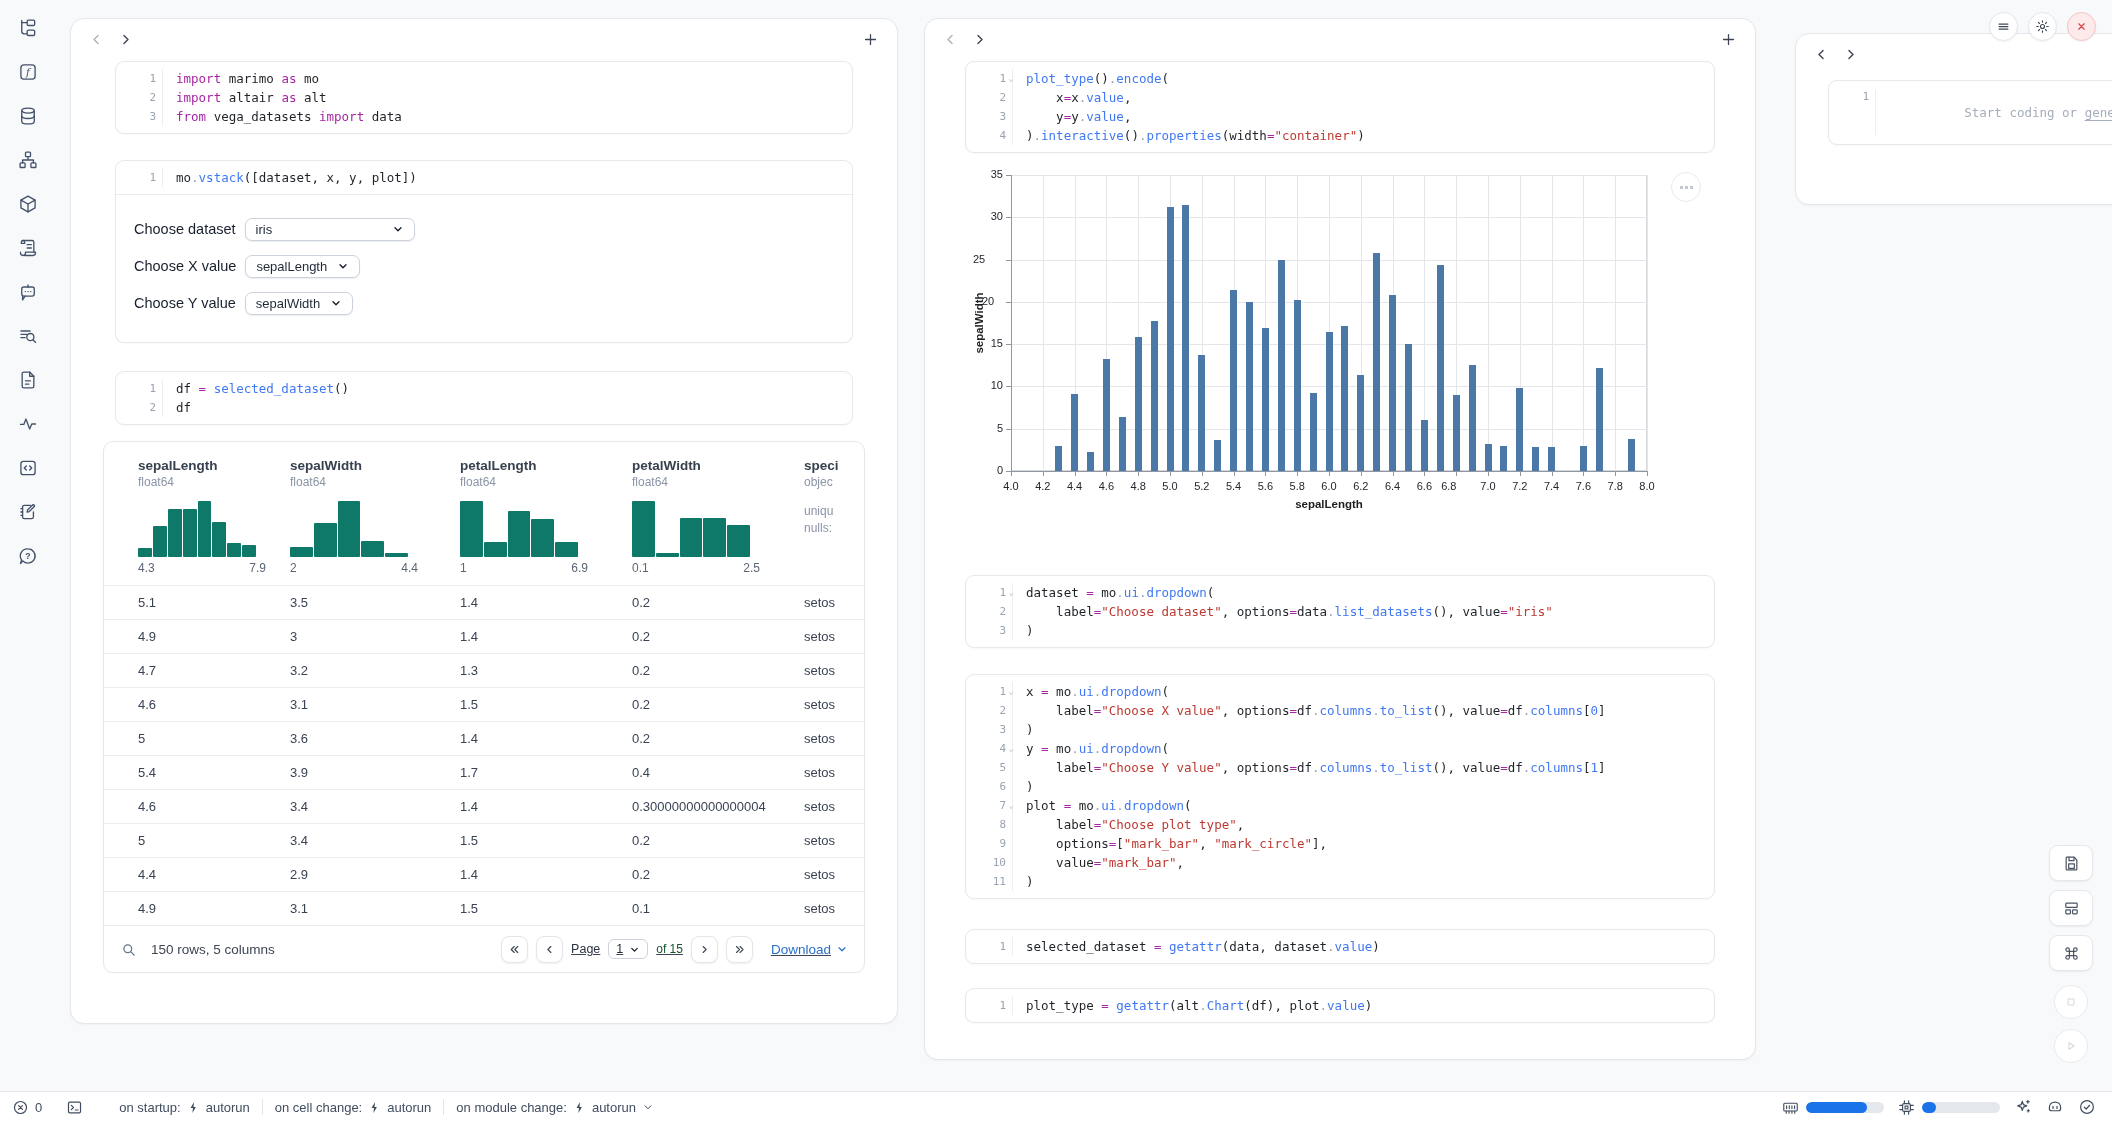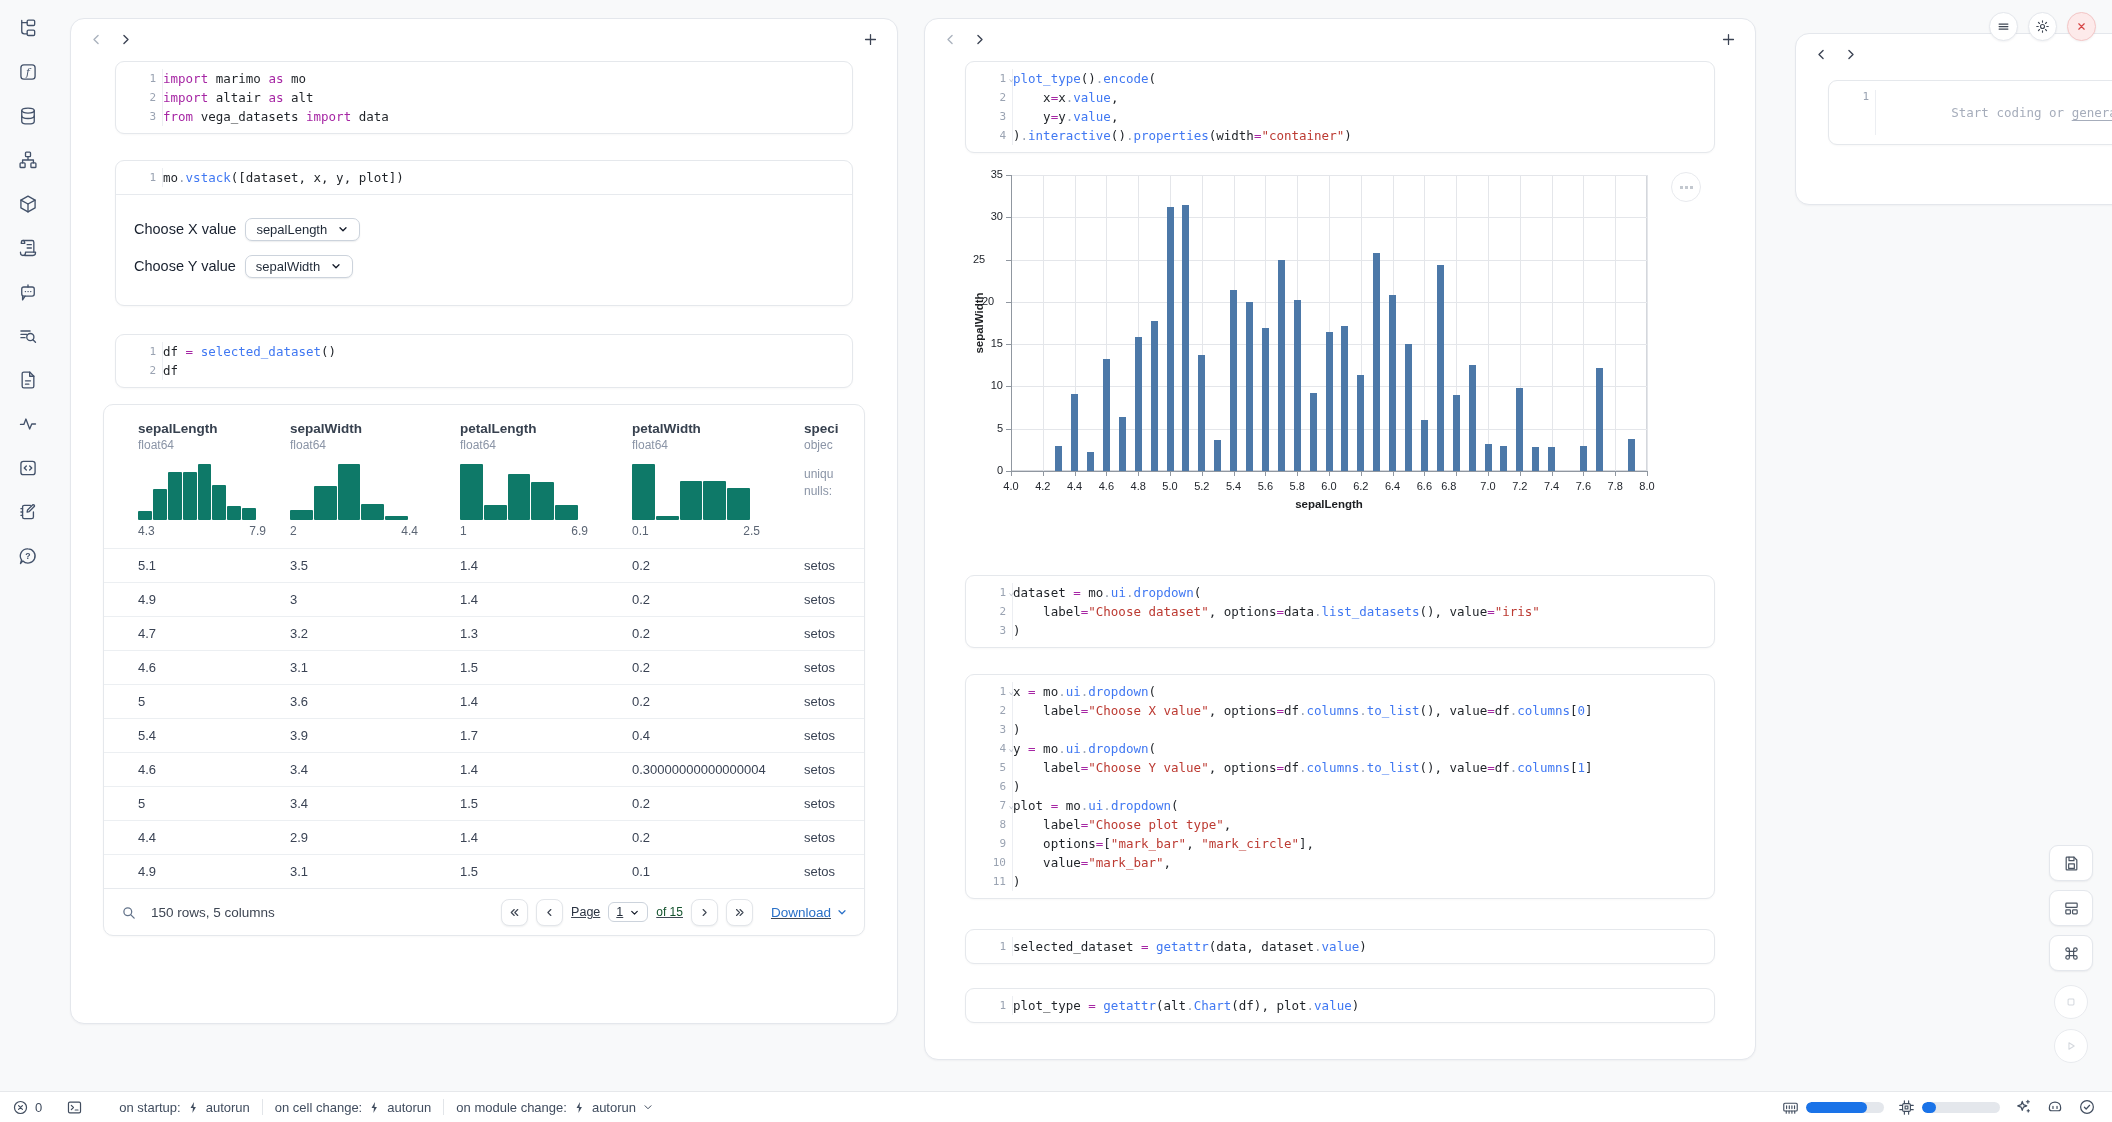--- a/index.html
+++ b/index.html
@@ -21,21 +21,21 @@
           background:none;color:#43526a;cursor:pointer;padding:0;}
   
   .codebox{border:1px solid #e5e8ec;border-radius:9px;background:#fff;margin:0 44px;
            box-shadow:0 1px 2px rgba(16,24,40,.03);overflow:hidden;}
   #midPanel .codebox{margin:0 40px;}
   .cell-code{padding:7px 0;font-family:"DejaVu Sans Mono",monospace;font-size:12.5px;}
   .cline{display:flex;height:19px;line-height:19px;}
   .gut{width:40px;flex:none;text-align:right;padding-right:6px;color:#9aa3b2;font-size:11px;
        position:relative;user-select:none;}
   .gut .fold{position:absolute;right:-2px;top:0;font-size:9px;color:#b6bdc9;}
-  .codecol{border-left:1px solid #eceef2;white-space:pre;flex:1;color:#1f2328;}
+  .codecol{border-left:1px solid #eceef2;padding-left:13px;white-space:pre;flex:1;color:#1f2328;}
   .tok-k{color:#a626a4;} .tok-f{color:#4078f2;} .tok-s{color:#bc3a32;}
   .tok-o{color:#a626a4;} .tok-d{color:#98a2b3;} .tok-n{color:#4078f2;} .tok-p{color:#1f2328;}
   .outsep{border-top:1px solid #e7eaee;}
   
   .ctlwrap{padding:20px 18px 16px 18px;}
   .ctlrow{display:flex;align-items:center;margin-bottom:9px;height:28px;}
   .ctlrow label{font-size:14.5px;color:#18202e;margin-right:9px;}
   .select{display:inline-flex;align-items:center;gap:10px;border:1px solid #ccd3dc;border-radius:7px;
           background:#fff;padding:3px 10px;font-size:13px;color:#1f2937;
           box-shadow:0 1px 1.5px rgba(16,24,40,.08);cursor:pointer;}
@@ -228,20 +228,29 @@
     </div>
 
     <div class="codebox" style="margin-top:26px;">
       <div class="cell-code">
           <div class="cline">
             <div class="gut">1</div>
             <div class="codecol"><span class="tok-p">mo</span><span class="tok-d">.</span><span class="tok-f">vstack</span><span class="tok-p">([dataset, x, y, plot])</span></div>
           </div>
         </div>
       <div class="outsep ctlwrap" id="controlsOut">
+          <div class="ctlrow">
+            <label>Choose dataset</label>
+            <span class="select wide">
+              <span>iris</span>
+              <svg width="12" height="12" viewBox="0 0 24 24" fill="none" stroke="#111827" stroke-width="2.6" stroke-linecap="round" stroke-linejoin="round">
+                <path d="M6 9.5l6 6 6-6"></path>
+              </svg>
+            </span>
+          </div>
           <div class="ctlrow">
             <label>Choose X value</label>
             <span class="select">
               <span>sepalLength</span>
               <svg width="12" height="12" viewBox="0 0 24 24" fill="none" stroke="#111827" stroke-width="2.6" stroke-linecap="round" stroke-linejoin="round">
                 <path d="M6 9.5l6 6 6-6"></path>
               </svg>
             </span>
           </div>
           <div class="ctlrow">

